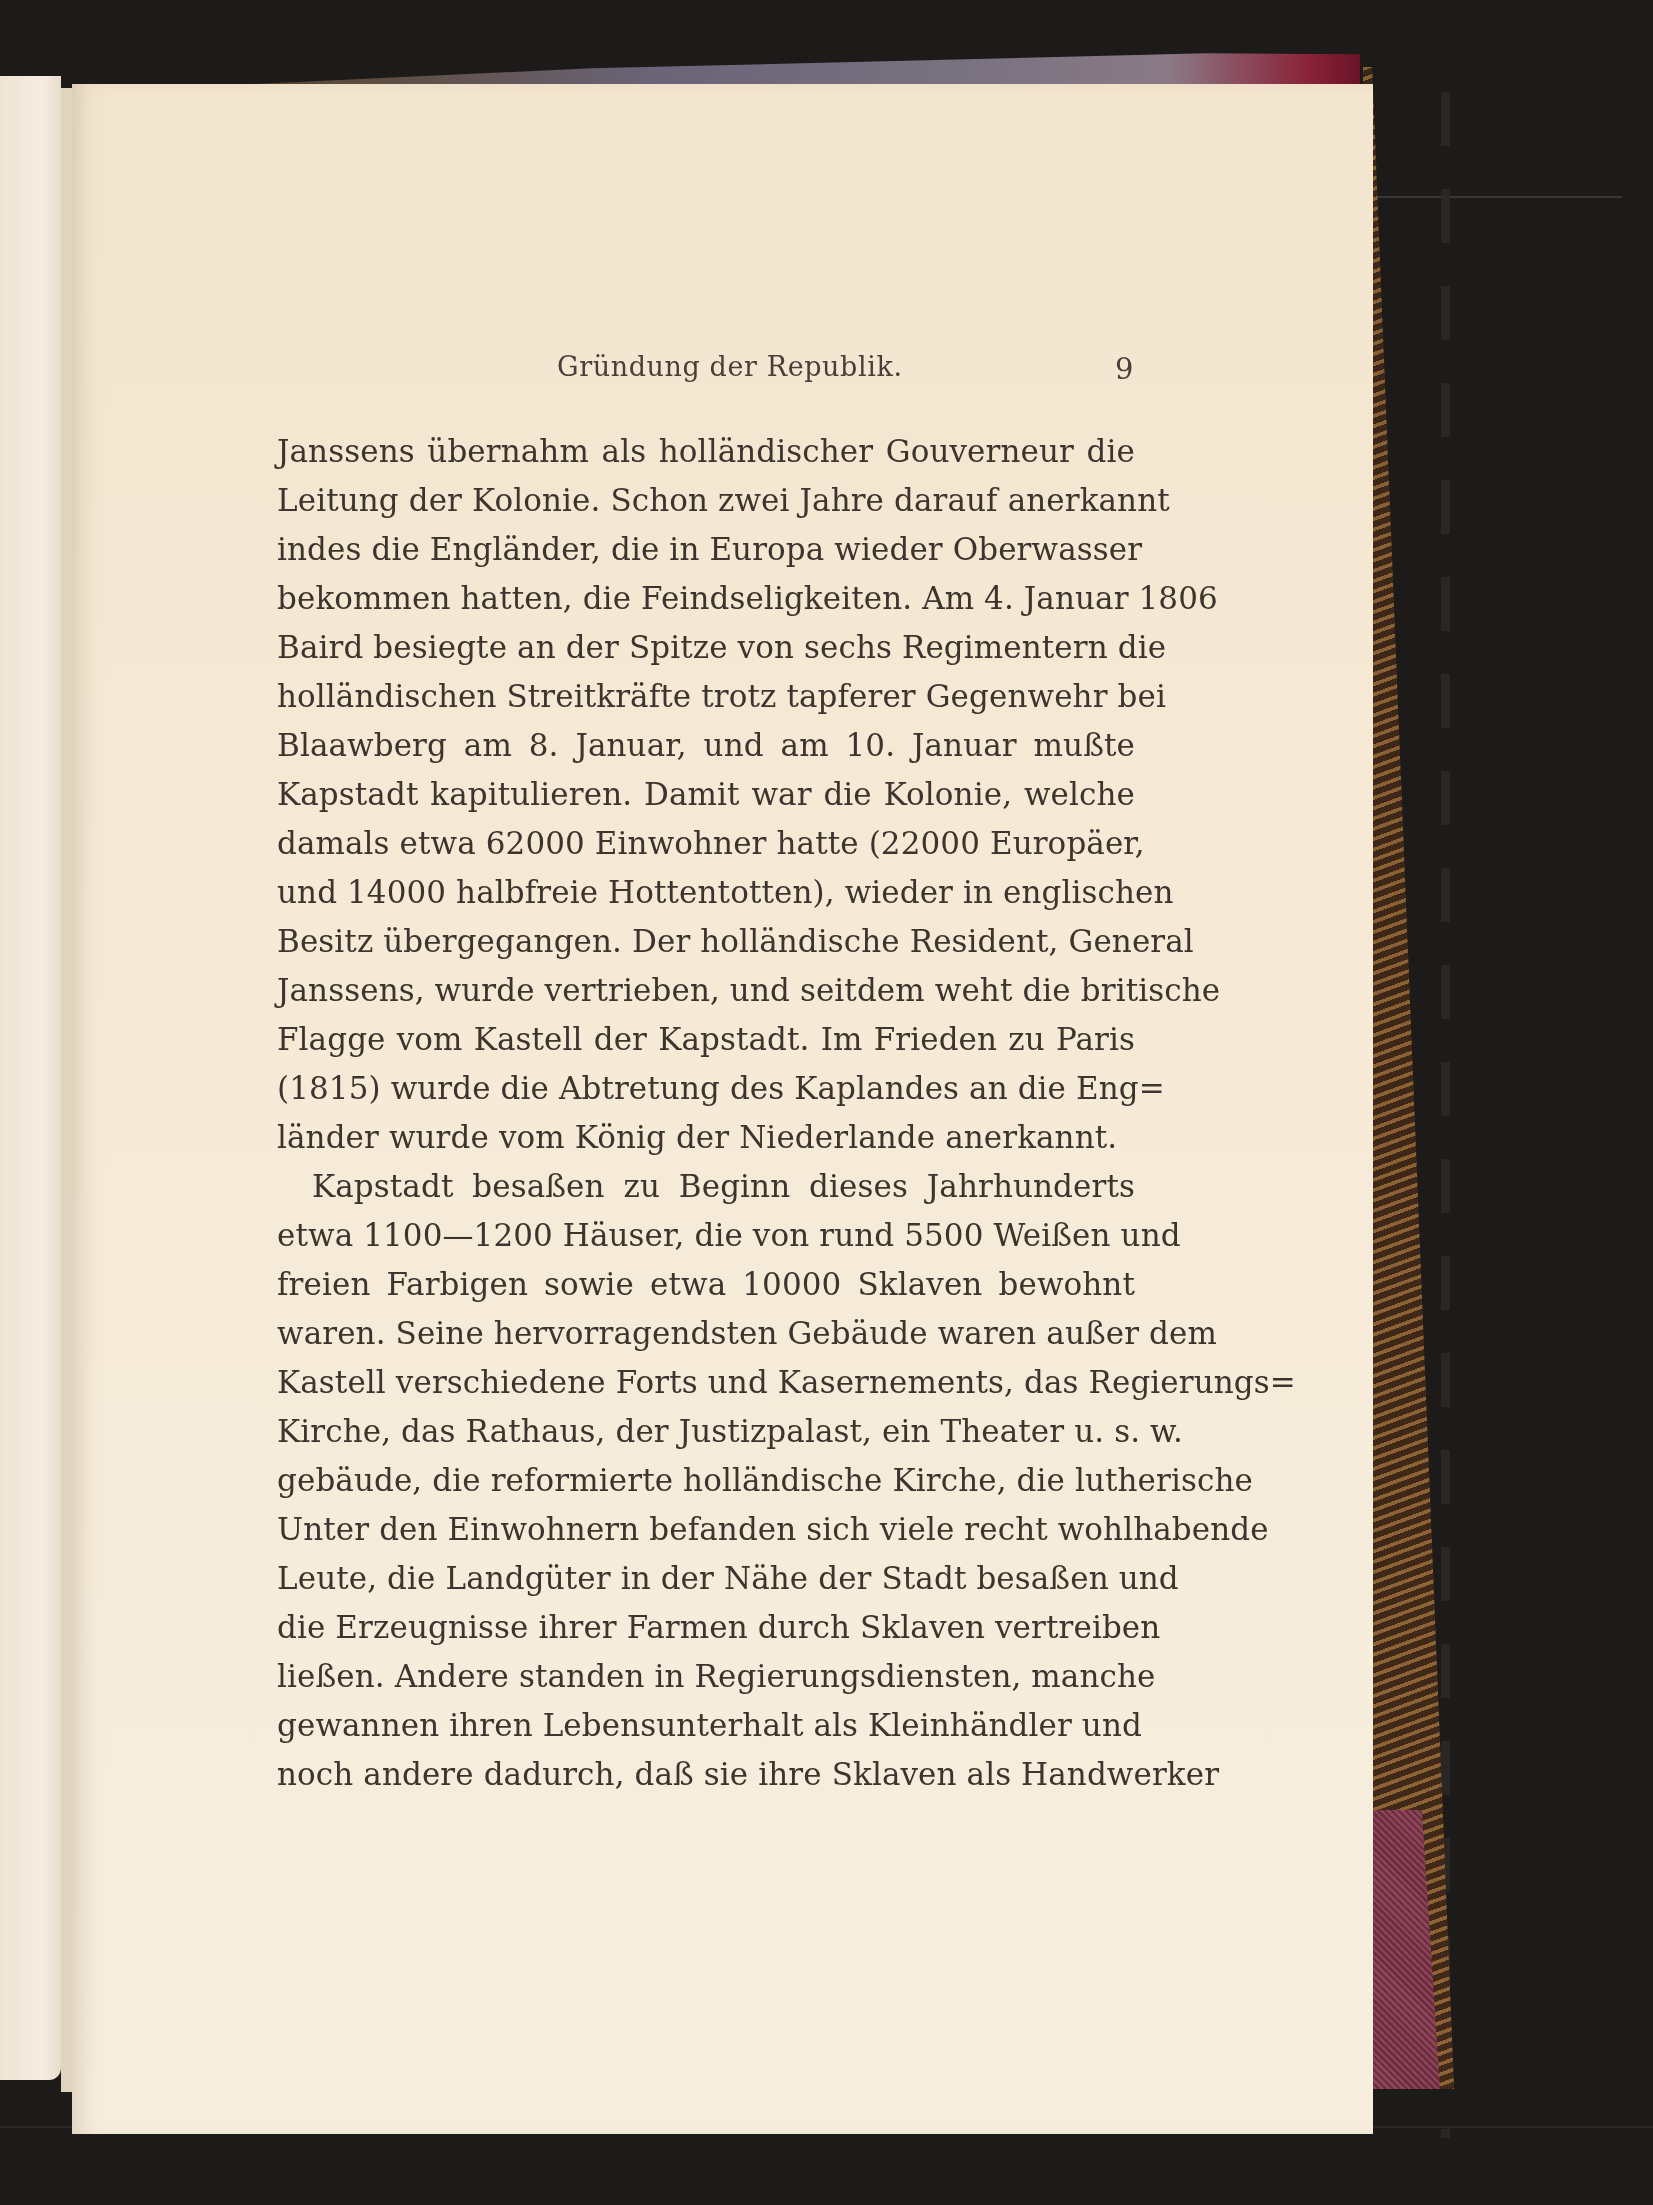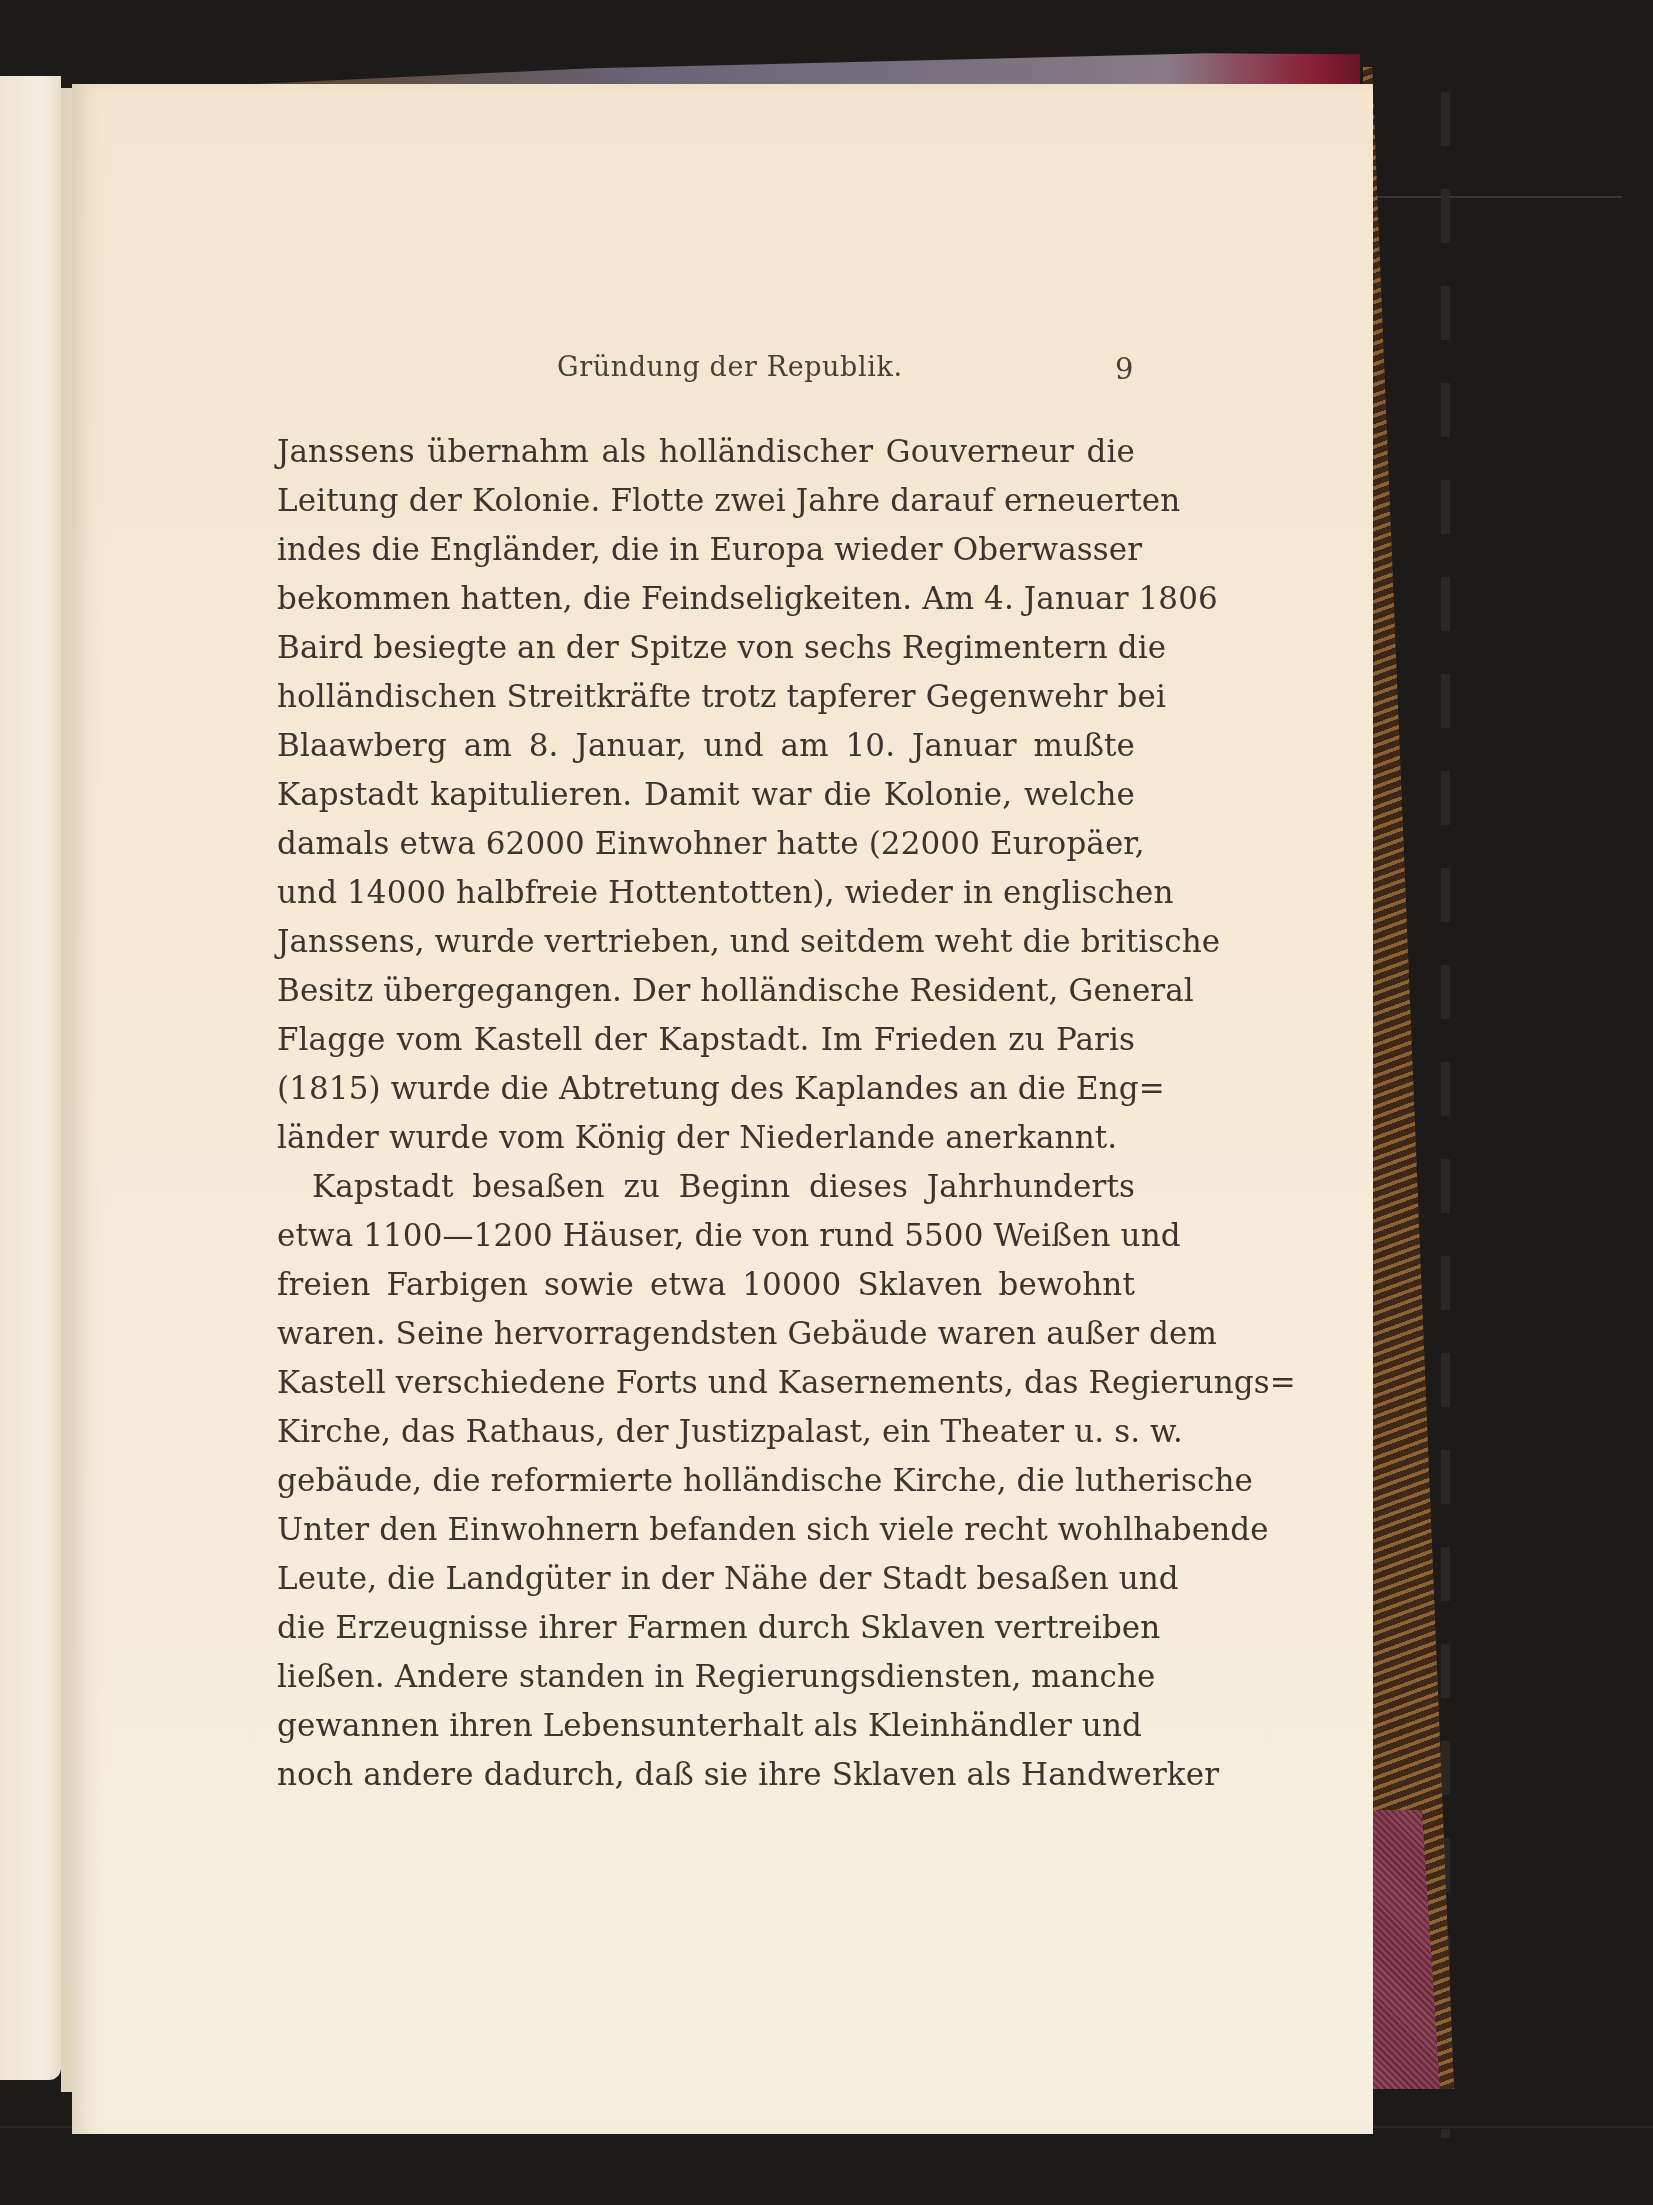--- a/index.html
+++ b/index.html
@@ -87,31 +87,31 @@
 
 <div class="page">
   <div class="running-head">
     <span class="running-title">Gründung der Republik.</span>
     <span class="page-number">9</span>
   </div>
 
   <div class="text-block">
     <div>
       <div class="line">Janssens übernahm als holländischer Gouverneur die</div>
-      <div class="line">Leitung der Kolonie. Flotte zwei Jahre darauf erneuerten</div>
+      <div class="line">Leitung der Kolonie. Schon zwei Jahre darauf anerkannt</div>
       <div class="line">indes die Engländer, die in Europa wieder Oberwasser</div>
       <div class="line">bekommen hatten, die Feindseligkeiten. Am 4. Januar 1806</div>
       <div class="line">Baird besiegte an der Spitze von sechs Regimentern die</div>
       <div class="line">holländischen Streitkräfte trotz tapferer Gegenwehr bei</div>
       <div class="line">Blaawberg am 8. Januar, und am 10. Januar mußte</div>
       <div class="line">Kapstadt kapitulieren. Damit war die Kolonie, welche</div>
       <div class="line">damals etwa 62000 Einwohner hatte (22000 Europäer,</div>
       <div class="line">und 14000 halbfreie Hottentotten), wieder in englischen</div>
+      <div class="line">Besitz übergegangen. Der holländische Resident, General</div>
       <div class="line">Janssens, wurde vertrieben, und seitdem weht die britische</div>
-      <div class="line">Besitz übergegangen. Der holländische Resident, General</div>
       <div class="line">Flagge vom Kastell der Kapstadt. Im Frieden zu Paris</div>
       <div class="line">(1815) wurde die Abtretung des Kaplandes an die Eng=</div>
       <div class="line last">länder wurde vom König der Niederlande anerkannt.</div>
     </div>
     <div>
       <div class="line indent">Kapstadt besaßen zu Beginn dieses Jahrhunderts</div>
       <div class="line">etwa 1100—1200 Häuser, die von rund 5500 Weißen und</div>
       <div class="line">freien Farbigen sowie etwa 10000 Sklaven bewohnt</div>
       <div class="line">waren. Seine hervorragendsten Gebäude waren außer dem</div>
       <div class="line">Kastell verschiedene Forts und Kasernements, das Regierungs=</div>

